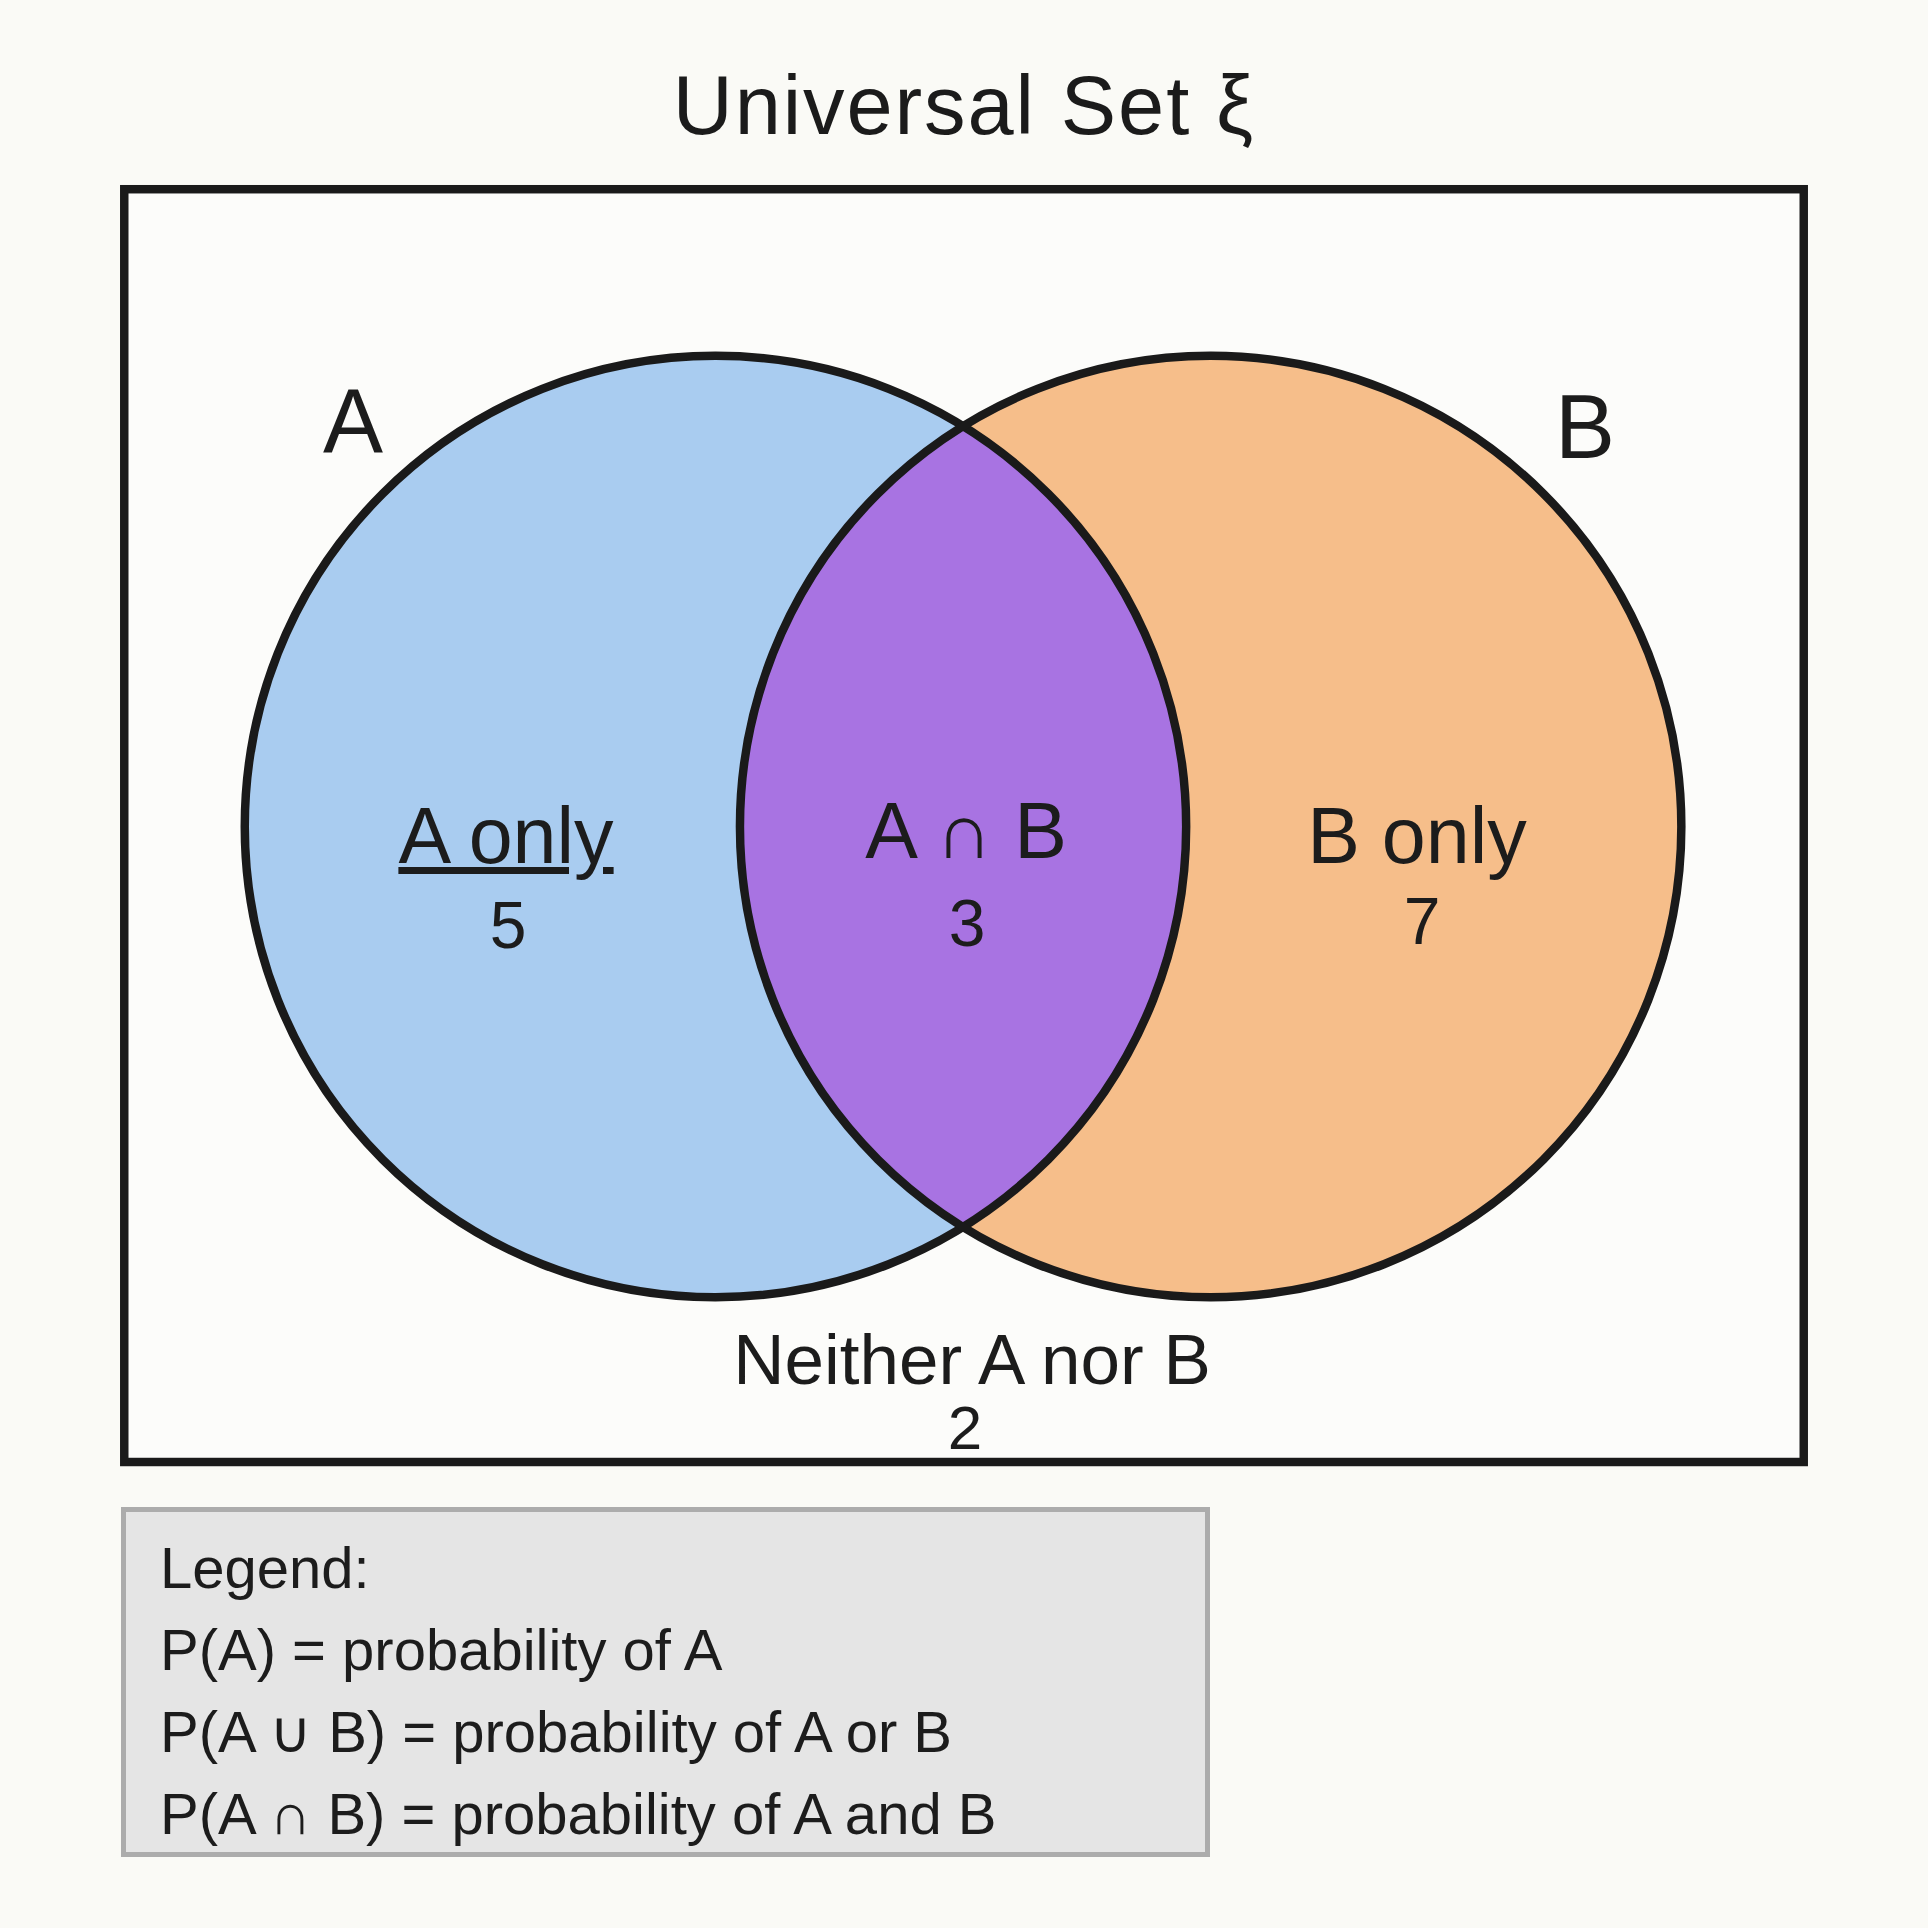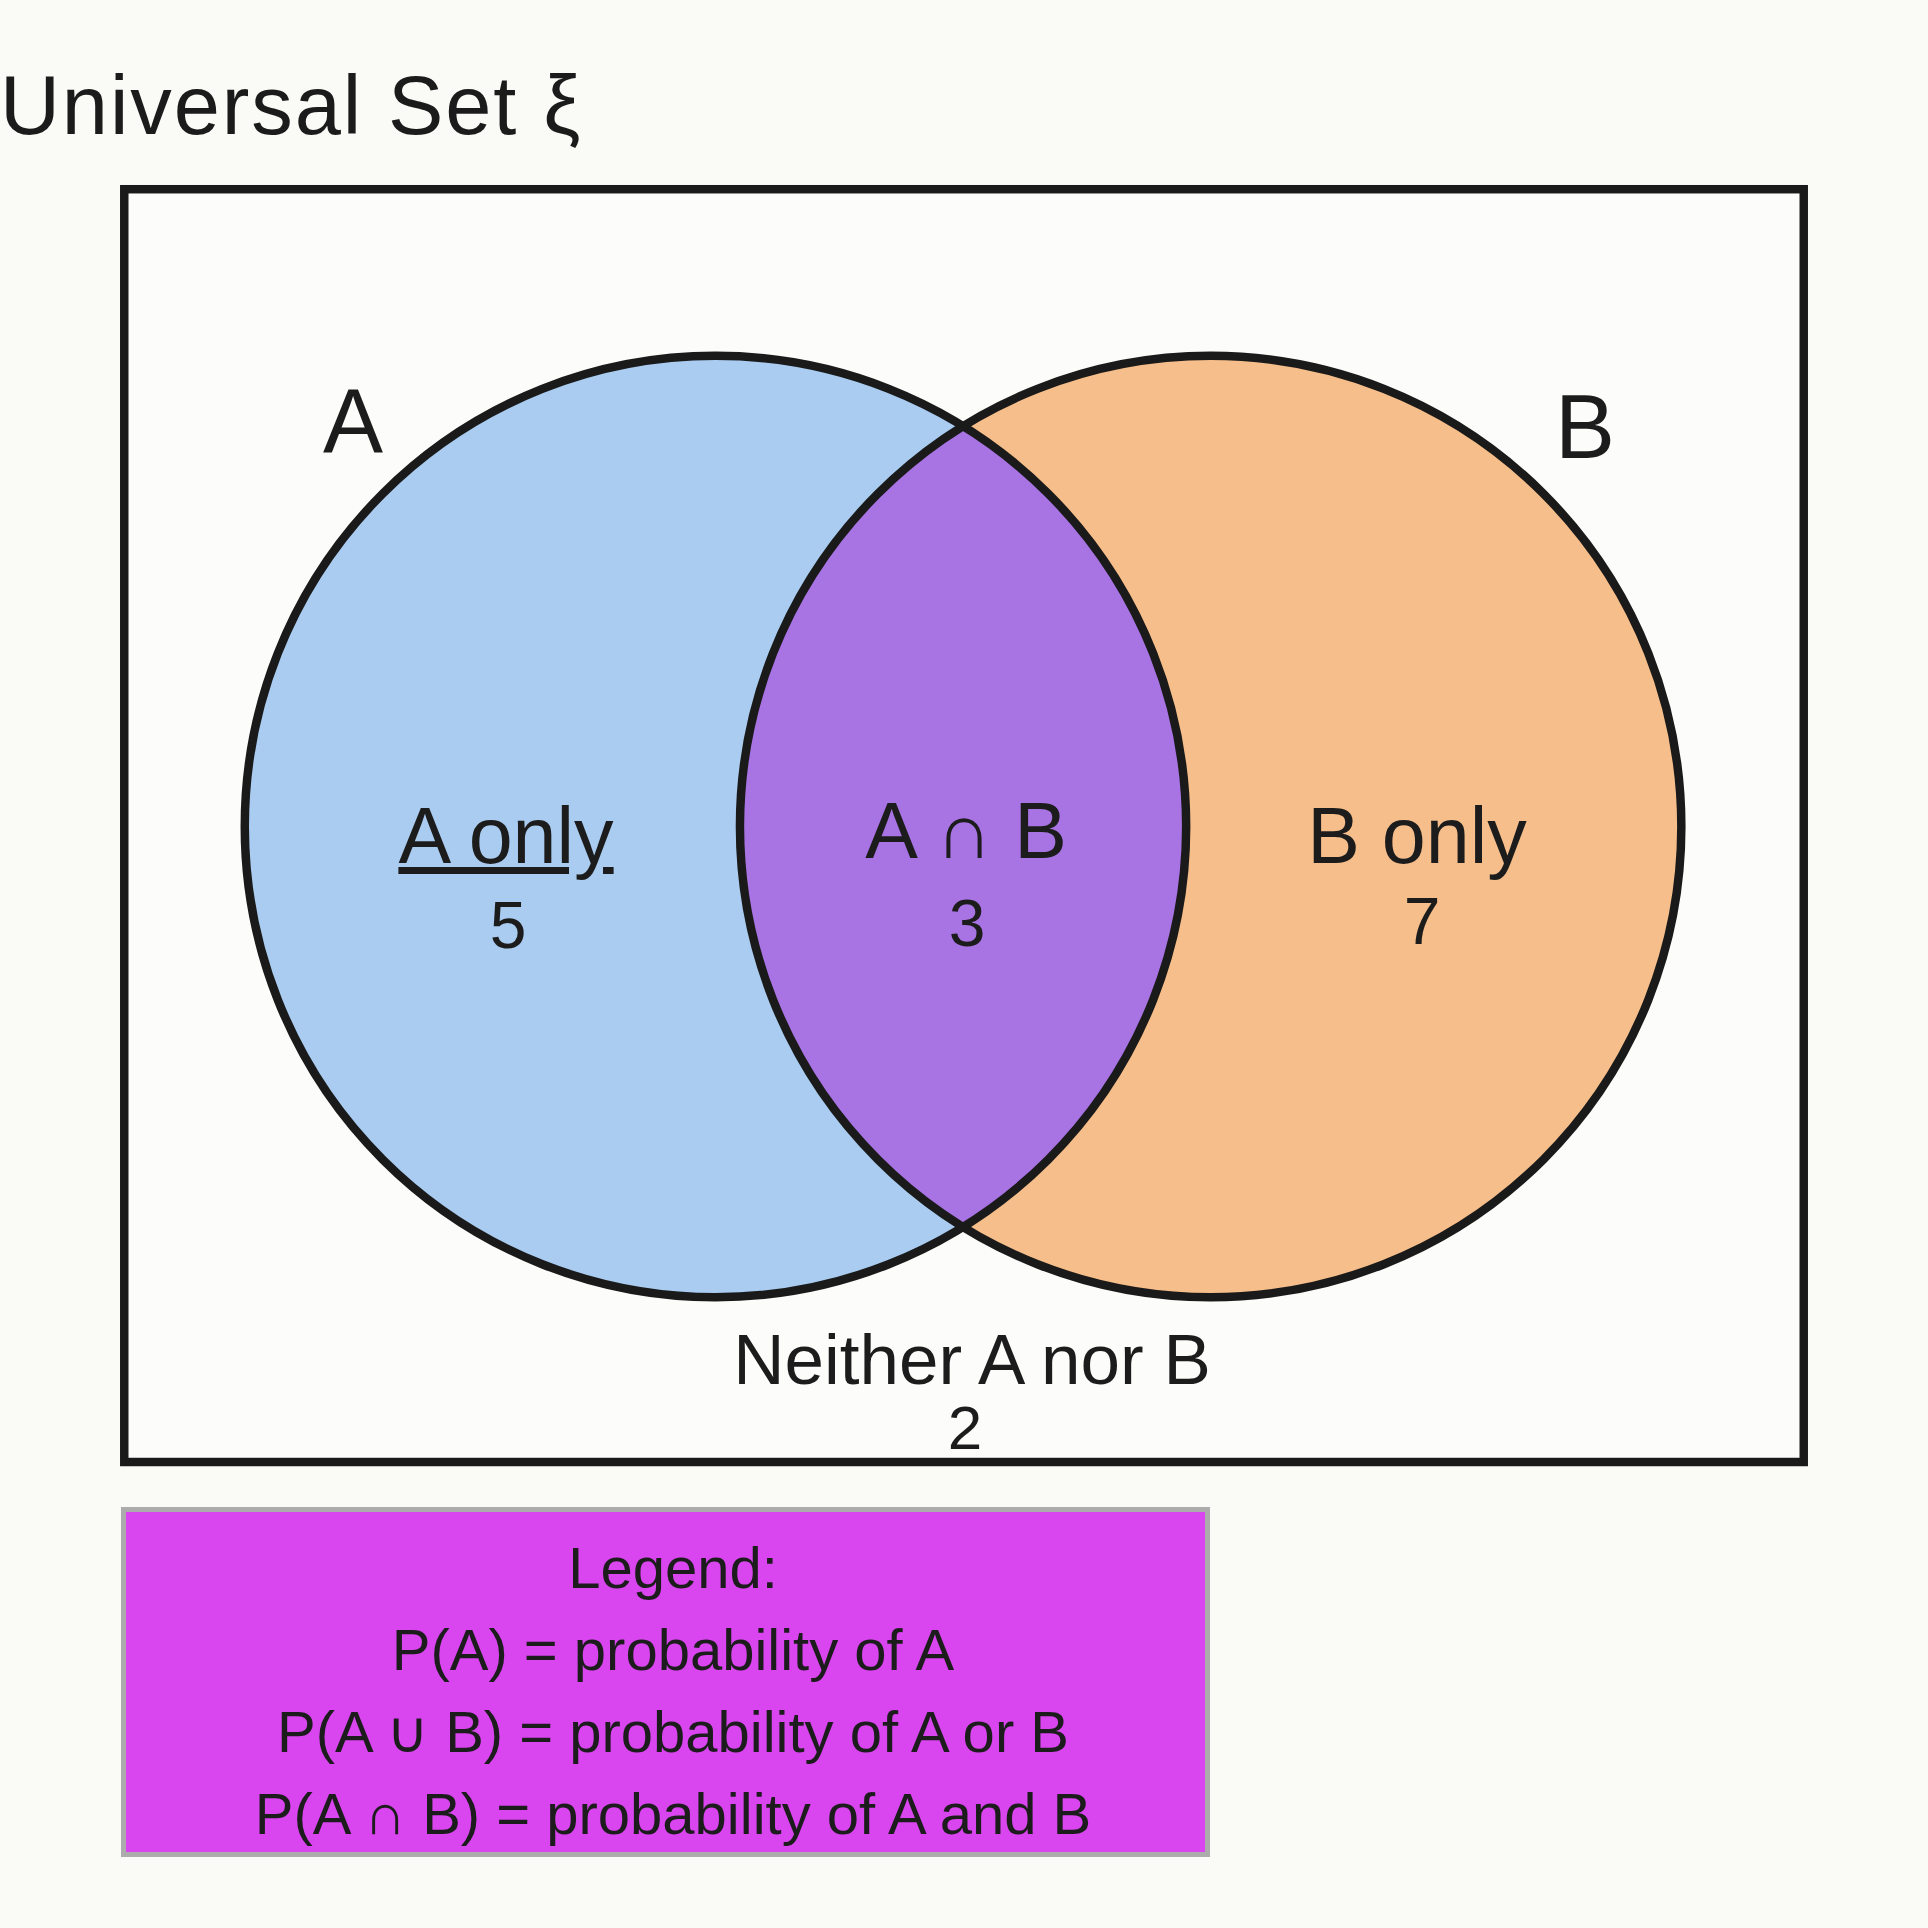--- a/index.html
+++ b/index.html
@@ -8,20 +8,21 @@
     font-family: "Liberation Sans", "DejaVu Sans", sans-serif;
     background: #FAFAF6;
     color: #1C1C1C;
     overflow: hidden;
   }
   .page { position: relative; width: 1928px; height: 1928px; }
 
   .title {
     position: absolute;
     top: 58px; left: 0; width: 100%;
+    text-align: center;
     font-size: 83px;
     font-weight: 500;
     letter-spacing: 1.9px;
     color: #1B1B1B;
   }
 
   .diagram-svg {
     position: absolute;
     inset: 0;
     width: 1928px; height: 1928px;
@@ -49,26 +50,25 @@
   .b-only-label       { left: 1417px; top: 836px; }
   .b-only-value       { left: 1422px; top: 921px; }
   .neither-label-pos  { left: 972px; top: 1359px; }
   .neither-value-pos  { left: 965px; top: 1427px; }
 
   .legend {
     position: absolute;
     left: 121px; top: 1507px;
     width: 1089px; height: 350px;
     border: 5.6px solid #ACACAC;
-    background: #d946ef;
+    background: #e5e5e5;
     padding: 15px 19px 0 34px;
     font-size: 58px;
     line-height: 82px;
     color: #1C1C1C;
-    text-align: center;
   }
   .legend div { white-space: nowrap; }
 </style>
 </head>
 <body>
 
 <div class="page">
 
   <div class="title">Universal Set ξ</div>
 

